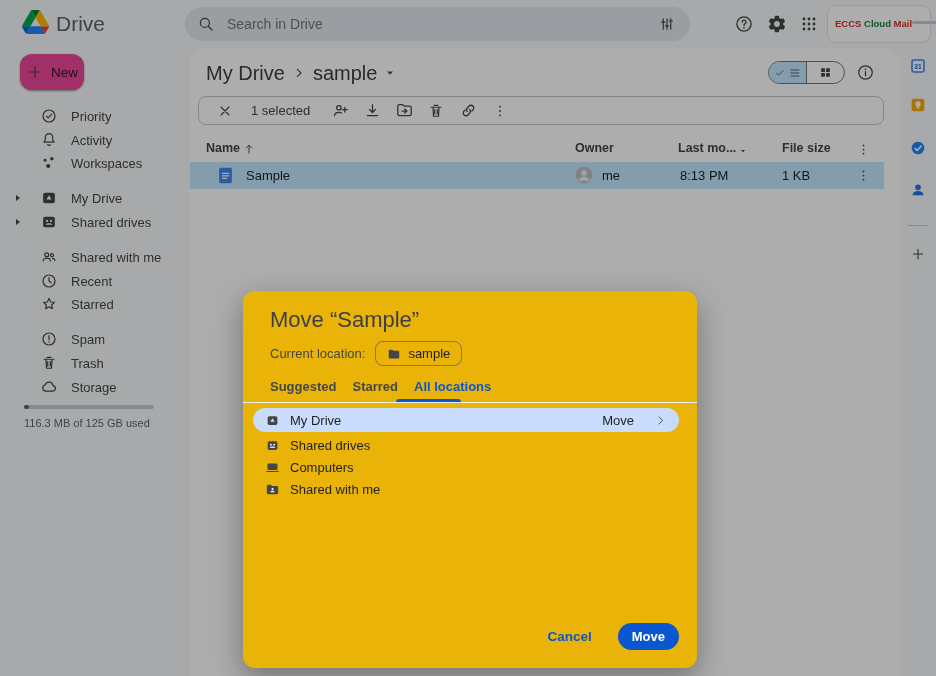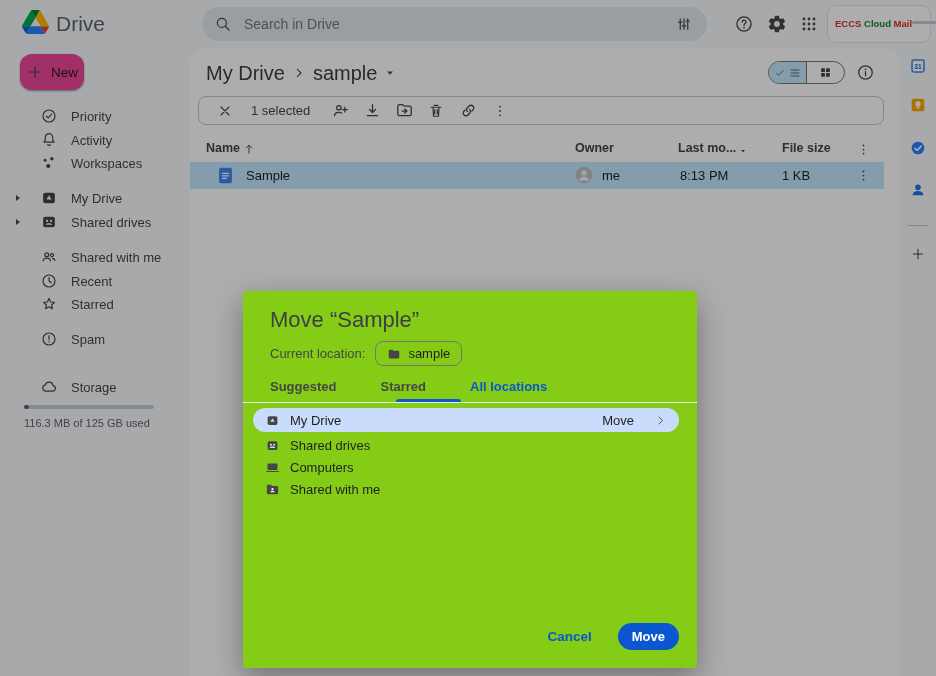--- a/index.html
+++ b/index.html
@@ -7,21 +7,21 @@
   .stage{position:relative;width:936px;height:676px;overflow:hidden;
          font-family:"Liberation Sans",sans-serif;background:#f8fafd;color:#444746;}
   .abs{position:absolute;}
   svg{display:block;}
   .ic{stroke:#444746;fill:none;stroke-width:1.6;stroke-linecap:round;stroke-linejoin:round;}
   .icf{fill:#444746;stroke:none;}
 
   
   .topbar{position:absolute;left:0;top:0;width:936px;height:48px;background:#f8fafd;}
   .applogo-text{font-size:21px;color:#5f6368;}
-  .searchbar{position:absolute;left:202px;top:7px;width:505px;height:34px;border-radius:20px;
+  .searchbar{position:absolute;left:185px;top:7px;width:505px;height:34px;border-radius:20px;
              background:#e4e9f1;display:flex;align-items:center;padding:0 12px;gap:10px;}
   .searchbar input{flex:1;border:none;background:transparent;outline:none;font-size:14px;
                    color:#444746;font-family:"Liberation Sans",sans-serif;}
   .tb-icon{width:22px;height:22px;display:flex;align-items:center;justify-content:center;cursor:pointer;}
   .acct-badge{position:absolute;left:828px;top:6px;width:102px;height:36px;background:#fff;
               border-radius:8px;display:flex;align-items:center;padding:0 4px 0 7px;gap:5px;
               box-shadow:0 0 0 1px #e0e3e7;}
   .badge-words{display:flex;line-height:10px;}
   .badge-line1{font-size:9.5px;font-weight:bold;white-space:nowrap;}
   .badge-sub{height:3px;width:56px;background:#c9ccd1;border-radius:2px;margin-top:2px;}
@@ -61,28 +61,28 @@
         color:#1f1f1f;cursor:pointer;}
   .trow span{top:6px;}
 
   
   .rightbar{position:absolute;right:0;top:48px;width:36px;height:628px;background:#f8fafd;}
   .rb-ic{position:absolute;left:10px;width:16px;height:16px;cursor:pointer;}
   .rb-divider{position:absolute;left:8px;top:177px;width:20px;height:1px;background:#c4c7c5;}
 
   
   .scrim{position:absolute;inset:0;background:rgba(0,0,0,0.32);z-index:10;}
-  .modal{position:absolute;left:243px;top:291px;width:454px;height:377px;background:#84cc16;z-index:20;
-         border-radius:4px;box-shadow:0 10px 30px rgba(0,0,0,.35);}
+  .modal{position:absolute;left:243px;top:291px;width:454px;height:377px;background:#eab308;z-index:20;
+         border-radius:12px;box-shadow:0 10px 30px rgba(0,0,0,.35);}
   .m-title{position:absolute;left:27px;top:16px;font-size:22px;color:#3c4043;}
   .m-locrow{position:absolute;left:27px;top:50px;display:flex;align-items:center;gap:10px;
             font-size:13px;color:#444746;}
   .m-chip{display:flex;align-items:center;gap:7px;border:1px solid #747775;border-radius:8px;
           height:25px;padding:0 11px;font-size:13px;color:#1f1f1f;cursor:pointer;}
-  .m-tabs{position:absolute;left:27px;top:88px;display:flex;gap:44px;font-size:13px;font-weight:bold;}
+  .m-tabs{position:absolute;left:27px;top:88px;display:flex;gap:16px;font-size:13px;font-weight:bold;}
   .m-tab{color:#444746;cursor:pointer;padding-bottom:8px;}
   .m-tab.active{color:#0b57d0;}
   .m-underline{position:absolute;left:153px;top:108px;width:65px;height:3px;background:#0b57d0;
                border-radius:3px 3px 0 0;}
   .m-divider{position:absolute;left:0;top:111px;width:454px;height:1px;background:#eceef1;}
   .m-row{position:absolute;left:10px;width:426px;height:24px;display:flex;align-items:center;
          padding:0 12px;gap:10px;font-size:13px;color:#1f1f1f;border-radius:12px;cursor:pointer;}
   .m-row.sel{background:#c9dcfb;}
   .m-row .spacer{flex:1;}
   .m-move{font-size:13px;color:#1f1f1f;margin-right:10px;}
@@ -245,20 +245,26 @@
       <span>Starred</span>
     </div>
 
     <div class="sbitem" style="top:279px;">
       <svg width="18" height="18" viewBox="0 0 24 24">
           <circle class="ic" cx="12" cy="12" r="8"></circle>
           <path class="ic" d="M12 7.5v5"></path>
           <circle class="icf" cx="12" cy="15.8" r="1"></circle>
         </svg>
       <span>Spam</span>
+    </div>
+    <div class="sbitem" style="top:303px;">
+      <svg width="18" height="18" viewBox="0 0 24 24">
+          <path class="ic" d="M9.5 4.5h5M5.5 7h13M8 7l.7 12h6.6L16 7M10.3 10v6M13.7 10v6"></path>
+        </svg>
+      <span>Trash</span>
     </div>
     <div class="sbitem" style="top:327px;">
       <svg width="18" height="18" viewBox="0 0 24 24">
           <path class="ic" d="M7.2 17.5h9.6a3.7 3.7 0 0 0 .6-7.36 5.3 5.3 0 0 0-10.3-.9 4.2 4.2 0 0 0 .1 8.26z"></path>
         </svg>
       <span>Storage</span>
     </div>
 
     <div class="storagebar">
         <div class="fill"></div>

